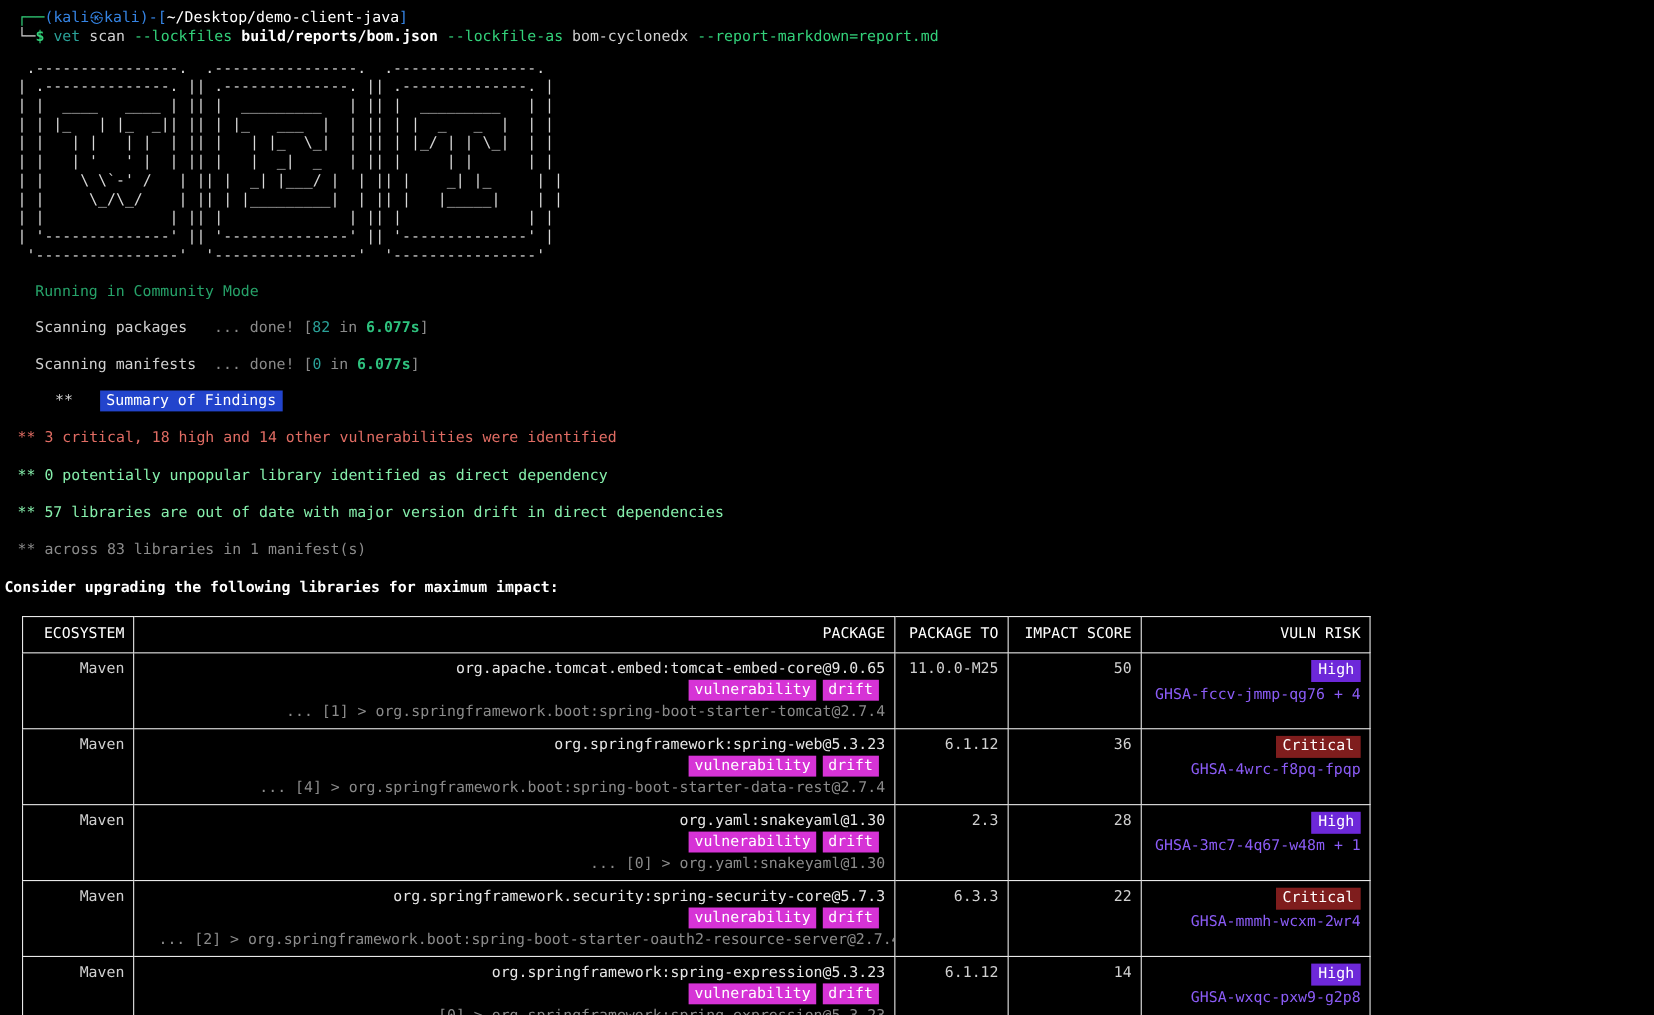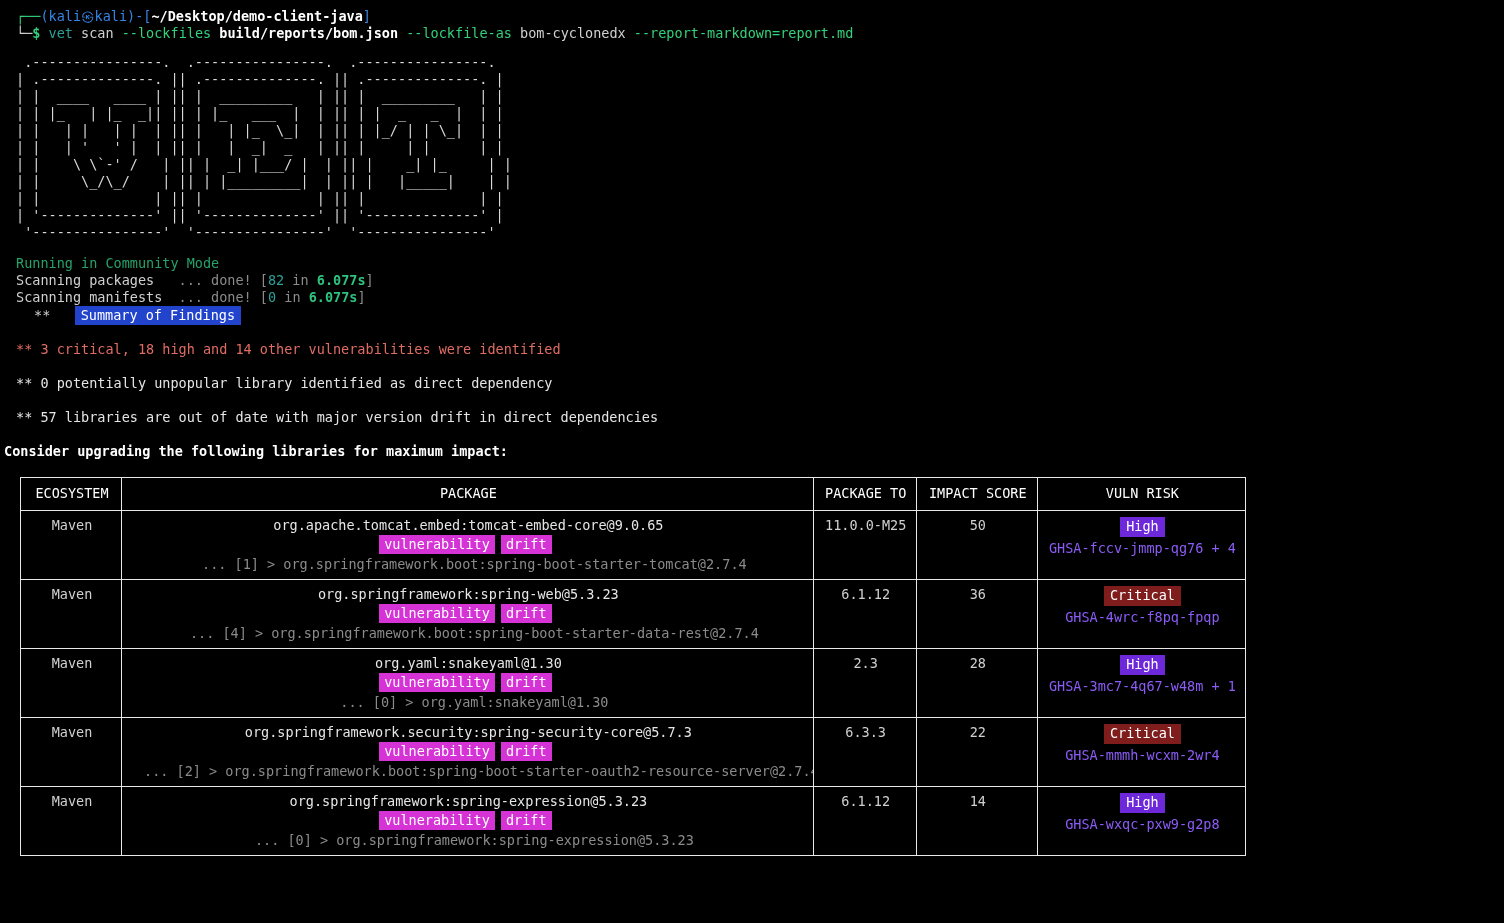--- a/index.html
+++ b/index.html
@@ -26,53 +26,53 @@
   .prompt-block { padding-left: 16px; }
   .c-gray   { color: #8b8b8b; }
   .c-cyan   { color: #2aa198; }
   .c-greenbr { color: #2ec27e; font-weight: bold; }
 
   .prompt-line1 { color: #33d17a; }
   .prompt-line1 .paren { color: #3584e4; }
   .prompt-line1 .hostuser { color: #3584e4; font-weight: normal; }
   .prompt-line1 .at { color: #3584e4; }
   .prompt-line1 .brk { color: #3584e4; }
-  .prompt-line1 .path { color: #ffffff; font-weight: bold; }
+  .prompt-line1 .path { color: #ffffff; font-weight: normal; }
   .prompt-line2 .dollar { color: #33d17a; font-weight: bold; }
   .prompt-line2 .cmd { color: #2aa198; }
   .prompt-line2 .sub { color: #d0d0d0; }
   .prompt-line2 .flag { color: #33d17a; }
   .prompt-line2 .arg { color: #ffffff; font-weight: bold; }
 
   
   .ascii {
     padding-left: 16px;
     margin-top: 12px;
     color: #d8d8d8;
     font-size: 13.5px;
     line-height: 17px;
     white-space: pre;
     letter-spacing: 0px;
   }
 
   
   .status { padding-left: 16px; margin-top: 14px; }
-  .status .line { margin: 0; }
+  .status .line { margin: 16px; }
   .mode { color: #26a269; }
 
   .summary-badge {
     background: #2244cc;
     color: #ffffff;
     padding: 1px 6px 2px 6px;
   }
 
   .findings { padding-left: 16px; margin-top: 17px; }
   .findings .line { margin-bottom: 17px; }
   .f-crit { color: #e06c63; }
-  .f-yellow { color: #e5e5e5; }
+  .f-yellow { color: #86efac; }
   .f-gray { color: #8b8b8b; }
 
   .consider {
     padding-left: 4px;
     margin-top: 17px;
     color: #ffffff;
     font-weight: bold;
     white-space: pre;
   }
 
@@ -80,21 +80,21 @@
   .tbl-wrap { padding-left: 20px; margin-top: 17px; }
   table.findings-table {
     border-collapse: collapse;
     table-layout: fixed;
     width: 1226px;
     color: #d0d0d0;
   }
   table.findings-table th,
   table.findings-table td {
     border: 1px solid #e8e8e8;
-    text-align: center;
+    text-align: right;
     vertical-align: top;
     padding: 6px 8px 6px 10px;
     font-weight: normal;
     font-size: 13.5px;
     line-height: 17px;
     white-space: nowrap;
     overflow: hidden;
   }
   table.findings-table th { color: #ffffff; padding-top: 7px; padding-bottom: 8px; }
   .col-eco  { width: 101px; }
@@ -152,20 +152,21 @@
     <div class="line mode">Running in Community Mode</div>
     <div class="line"><span>Scanning packages</span><span class="c-gray">   ... done! [</span><span class="c-cyan">82</span><span class="c-gray"> in </span><span class="c-greenbr">6.077s</span><span class="c-gray">]</span></div>
     <div class="line"><span>Scanning manifests</span><span class="c-gray">  ... done! [</span><span class="c-cyan">0</span><span class="c-gray"> in </span><span class="c-greenbr">6.077s</span><span class="c-gray">]</span></div>
     <div class="line" style="padding-left:18px;margin-top:1px;"><span>**</span><span>   </span><span class="summary-badge">Summary of Findings</span></div>
   </div>
 
   <div class="findings" id="findings-list">
       <div class="line f-crit"><span>** </span><span>3 critical, 18 high and 14 other vulnerabilities were identified</span></div>
       <div class="line f-yellow"><span>** </span><span>0 potentially unpopular library identified as direct dependency</span></div>
       <div class="line f-yellow"><span>** </span><span>57 libraries are out of date with major version drift in direct dependencies</span></div>
+      <div class="line f-gray"><span>** </span><span>across 83 libraries in 1 manifest(s)</span></div>
     </div>
 
   <div class="consider">Consider upgrading the following libraries for maximum impact:</div>
 
   <div class="tbl-wrap">
     <table class="findings-table">
       <colgroup>
         <col class="col-eco">
           <col class="col-pkg">
           <col class="col-upd">

